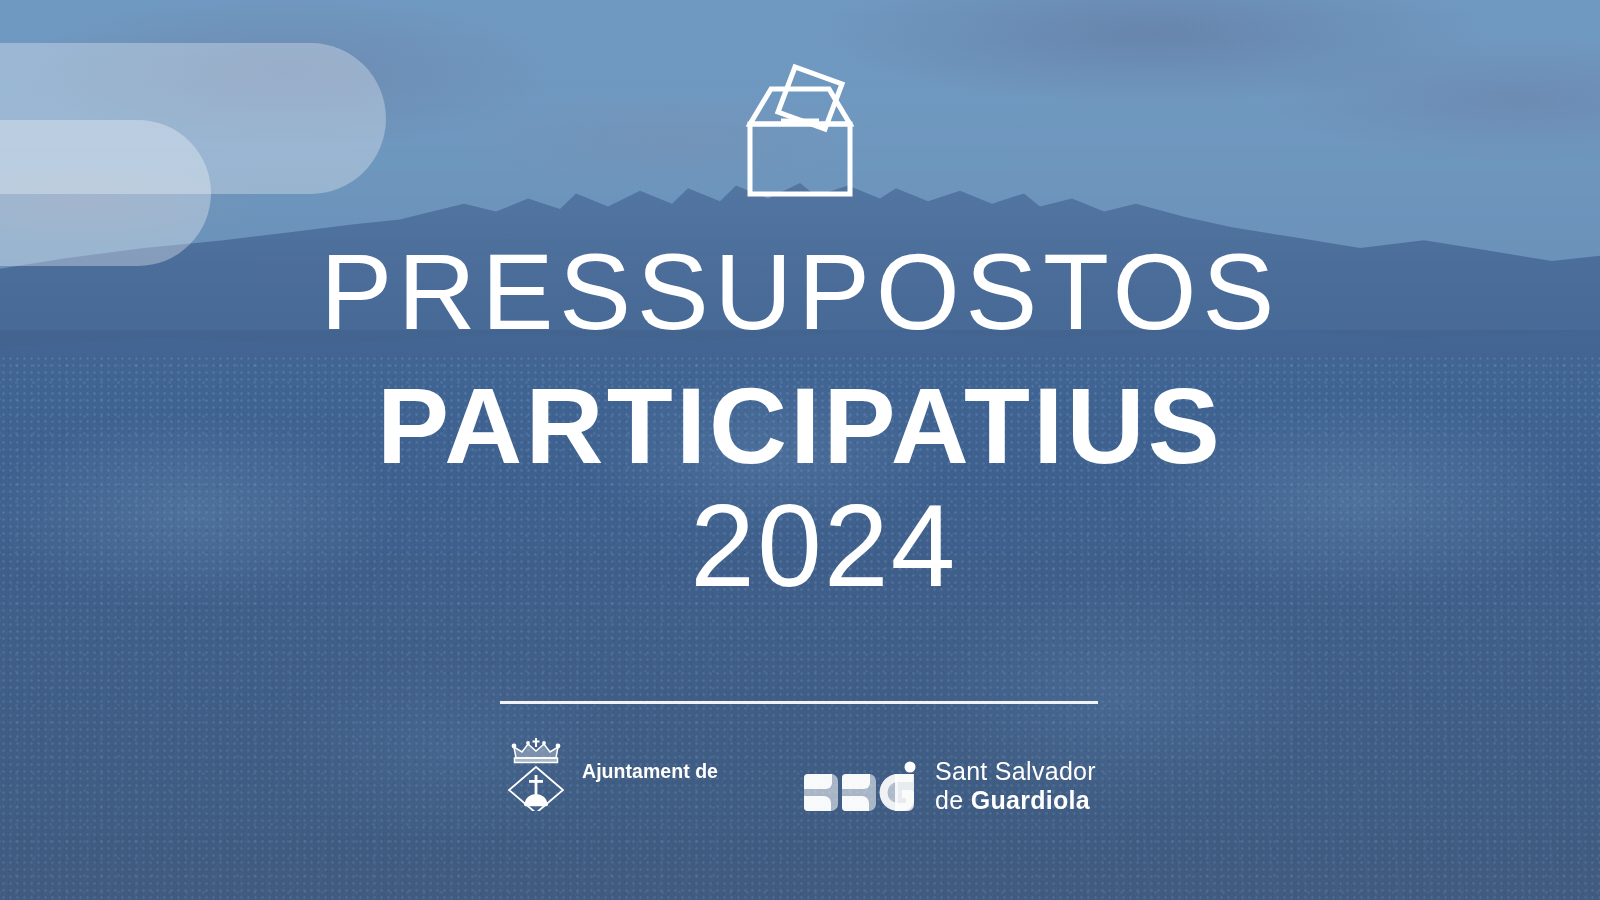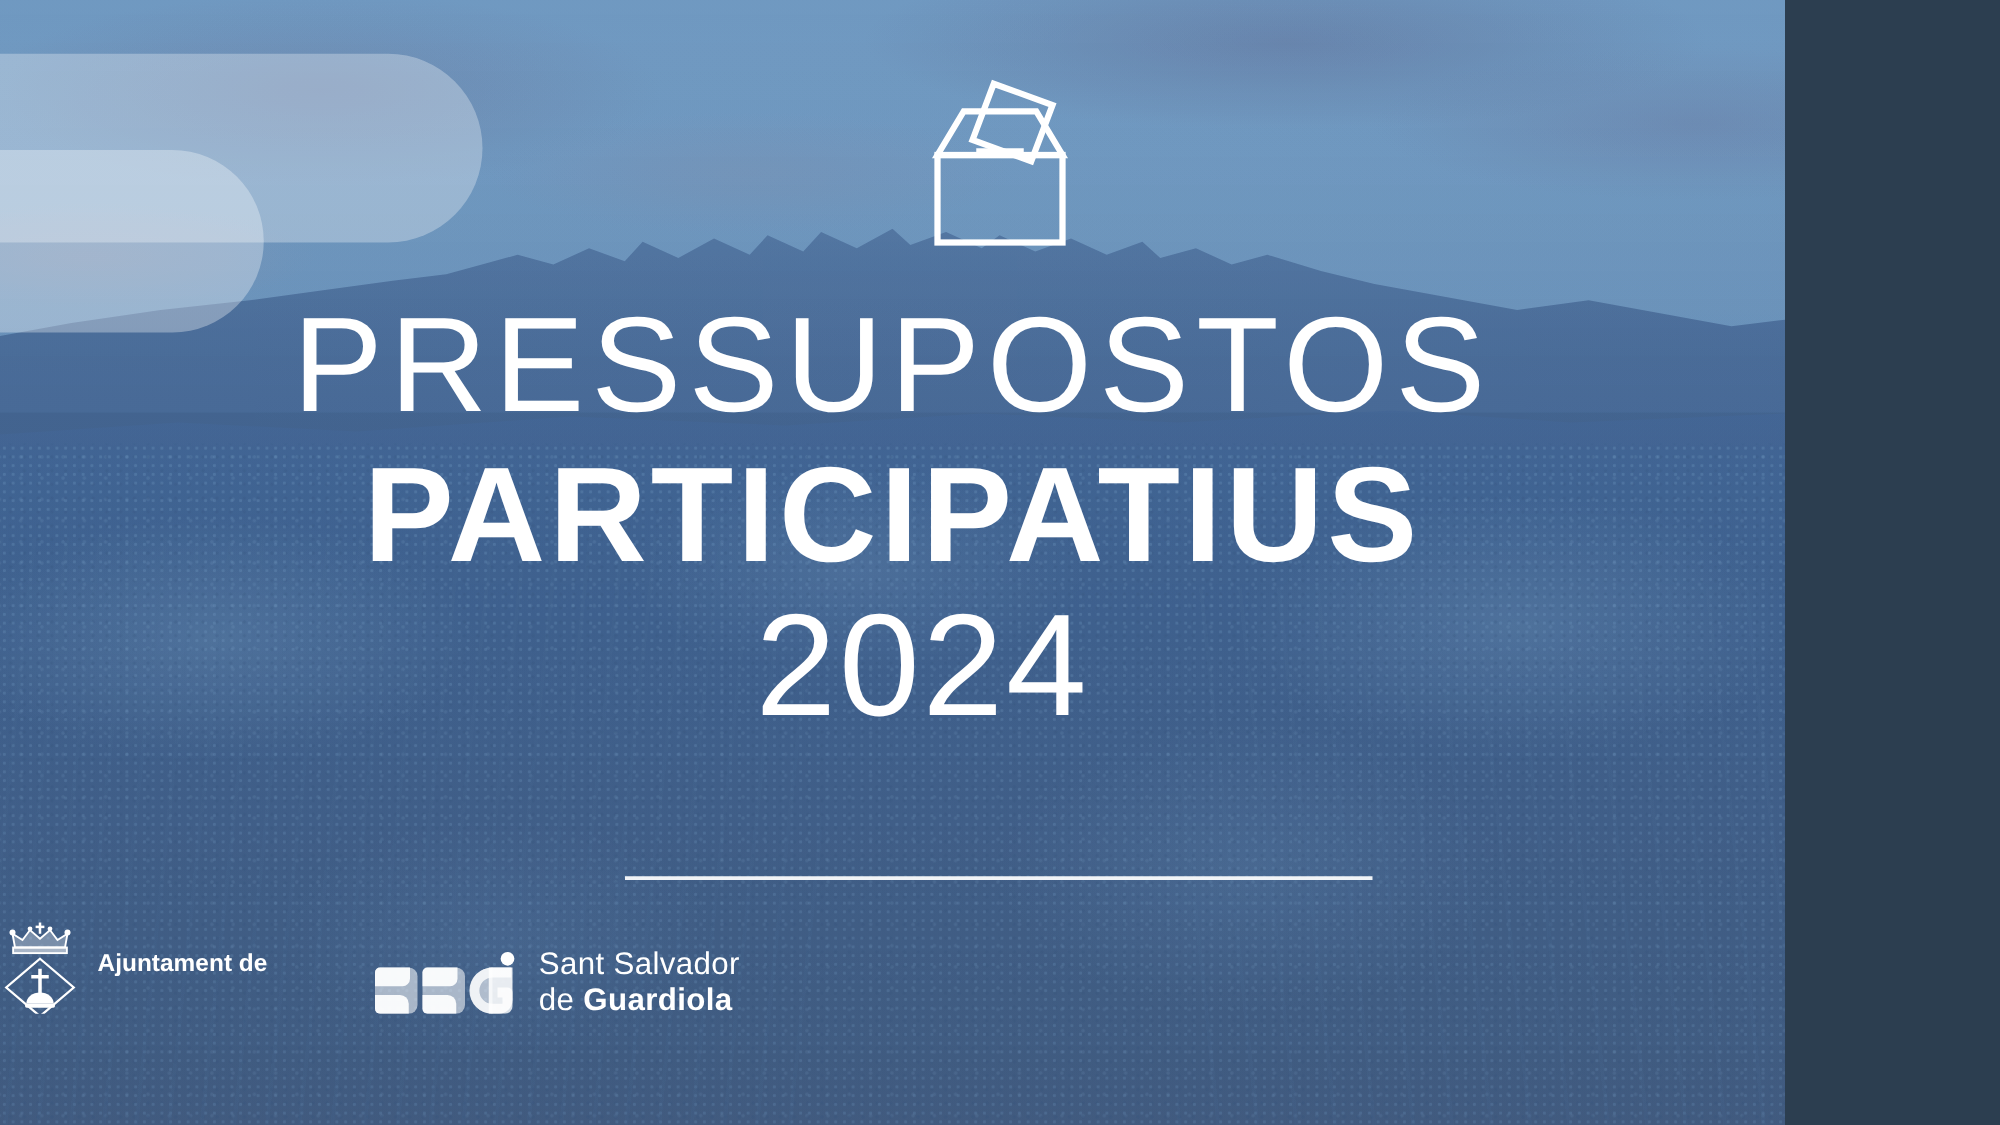--- a/index.html
+++ b/index.html
@@ -1,20 +1,20 @@
 <!DOCTYPE html>
 <html><head>
 <meta charset="utf-8">
 <style>
   * { margin:0; padding:0; box-sizing:border-box; }
   html,body { background:#2c3e50; }
 
   #poster {
     position:relative;
-    width:1428px; height:900px;
+    width:1600px; height:900px;
     overflow:hidden;
     font-family:"Liberation Sans", sans-serif;
     background:#0f172a;
   }
 
   
   .bg { position:absolute; inset:0; }
 
   .bg-sky {
     position:absolute; left:0; right:0; top:0; height:330px;
@@ -140,37 +140,37 @@
   .ballot { position:absolute; left:731px; top:62px; }
 
   
   .title { position:absolute; left:0; right:0; top:238px; text-align:center; color:#fff; }
   .line1 {
     font-size:108px; font-weight:300; letter-spacing:.052em;
     line-height:1.0; white-space:nowrap;
   }
   .line2 {
     font-size:108px; font-weight:700; letter-spacing:.030em;
-    line-height:1.0; white-space:nowrap; margin-top:12px;
+    line-height:1.0; white-space:nowrap; margin-top:26px;
   }
   .line3 {
     font-size:116px; font-weight:300; letter-spacing:.020em;
     line-height:1.0; white-space:nowrap; margin-top:8px;padding-left:48px;
   }
 
   
   .divider {
     position:absolute; left:500px; top:701px; width:598px; height:3px;
     background:#ffffff; opacity:.92;
   }
 
   
   .logos {
     position:absolute; left:0; right:0; top:728px;
-    display:flex; justify-content:flex-start; align-items:center; gap:86px;
+    display:flex; justify-content:center; align-items:center; gap:86px;
   }
 
   .logo-ajt { display:flex; align-items:center; gap:14px; }
   .ajt-mark { width:64px; height:78px; flex:0 0 auto; }
   .ajt-text {
     color:#fff; font-weight:700; font-size:19.5px; line-height:1.26;
     letter-spacing:.002em; white-space:nowrap;
   }
 
   .logo-ssg { display:flex; align-items:center; gap:15px;margin-top:29px; }

